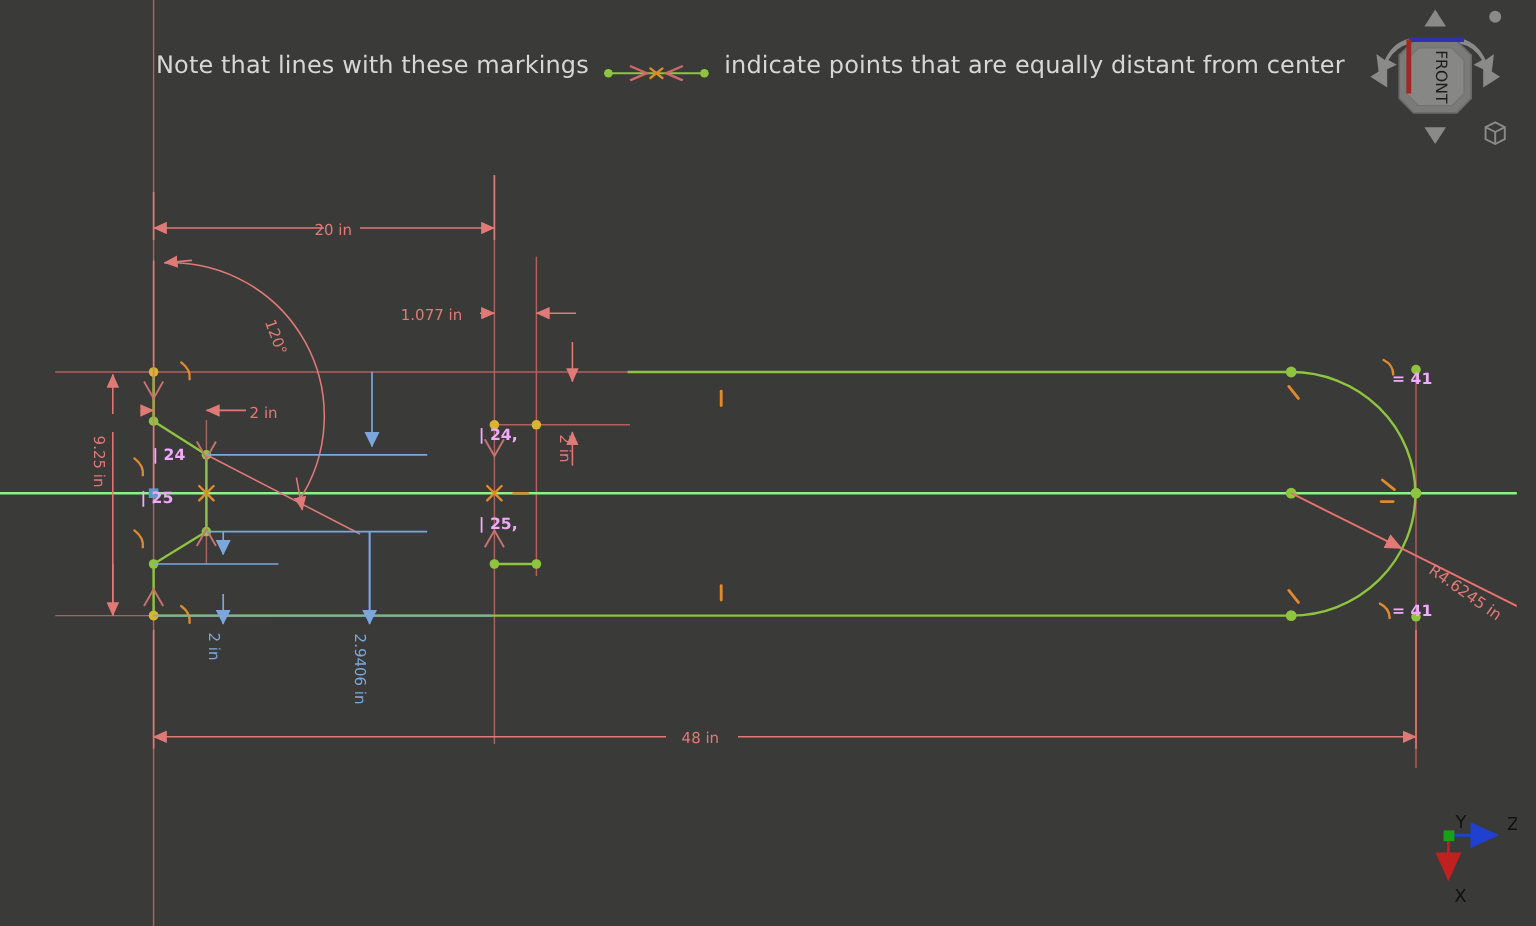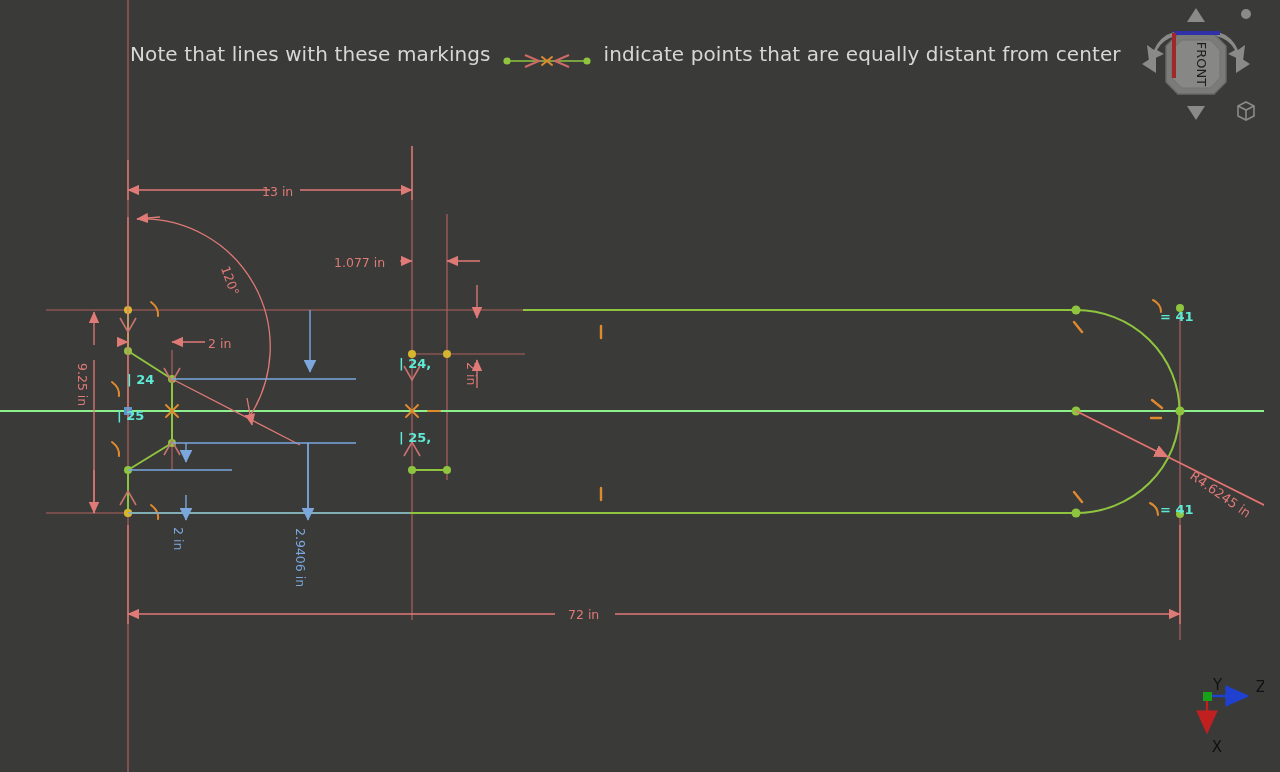--- a/index.html
+++ b/index.html
@@ -54,21 +54,21 @@
     width: 95px;
     height: 92px;
   }
   .lbl {
     position: absolute;
     white-space: nowrap;
     pointer-events: none;
   }
   .dim-red   { color: #e07a76; font-size: 12.5px; }
   .dim-blue  { color: #7ba7dd; font-size: 12.5px; }
-  .con-orange{ color: #5eead4; font-size: 13px; font-weight: bold; }
+  .con-orange{ color: #f0abfc; font-size: 13px; font-weight: bold; }
   .rot90  { transform: rotate(90deg); transform-origin: left top; }
   .rotn35 { transform: rotate(35deg); transform-origin: left top; }
   .rot70  { transform: rotate(70deg); transform-origin: left top; }
 </style>
 </head>
 <body>
 
 <div id="stage">
 
   <svg id="sketch-svg" viewBox="0 0 1280 772" xmlns="http://www.w3.org/2000/svg">
@@ -268,33 +268,33 @@
         <path d="M68,1 L54,7 L68,13" fill="none" stroke="#d06a66" stroke-width="2"></path>
         <g stroke="#e08a2e" stroke-width="2" stroke-linecap="round">
           <line x1="41" y1="3" x2="51" y2="11"></line>
           <line x1="41" y1="11" x2="51" y2="3"></line>
         </g>
       </svg>
     </span>
     <span>indicate points that are equally distant from center</span>
   </div>
 
-  <div class="lbl dim-red" style="left:262px; top:184px;">13 in</div>
+  <div class="lbl dim-red" style="left:262px; top:184px;">20 in</div>
 
   <div class="lbl dim-red rot70" style="left:232px; top:264px;">120°</div>
 
   <div class="lbl dim-red" style="left:334px; top:255px;">1.077 in</div>
 
   <div class="lbl dim-red" style="left:208px; top:336px;">2 in</div>
 
   <div class="lbl dim-red rot90" style="left:479px; top:362px;">2 in</div>
 
   <div class="lbl dim-red rot90" style="left:90px; top:363px;">9.25 in</div>
 
-  <div class="lbl dim-red" style="left:568px; top:607px;">72 in</div>
+  <div class="lbl dim-red" style="left:568px; top:607px;">48 in</div>
 
   <div class="lbl dim-red rotn35" style="left:1196px; top:468px; font-size:13px;">R4.6245 in</div>
 
   <div class="lbl dim-blue rot90" style="left:186px; top:527px;">2 in</div>
 
   <div class="lbl dim-blue rot90" style="left:308px; top:528px;">2.9406 in</div>
 
   <div class="lbl con-orange" style="left:117px; top:372px;margin-left:10px;">
     <span>|</span>
     <span>24</span>

